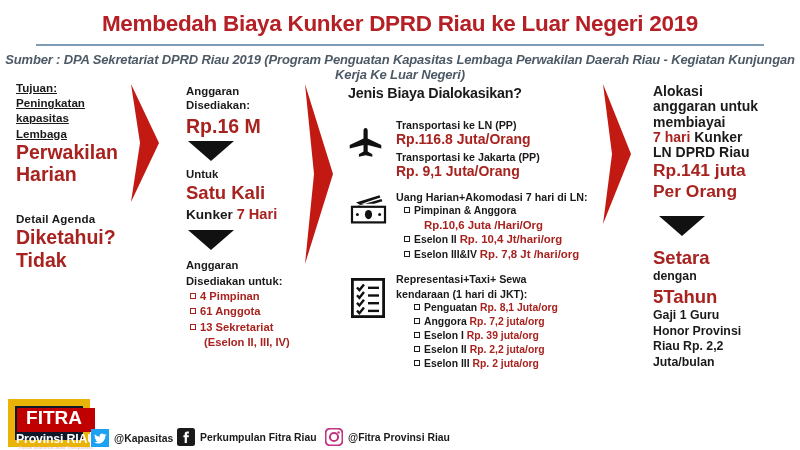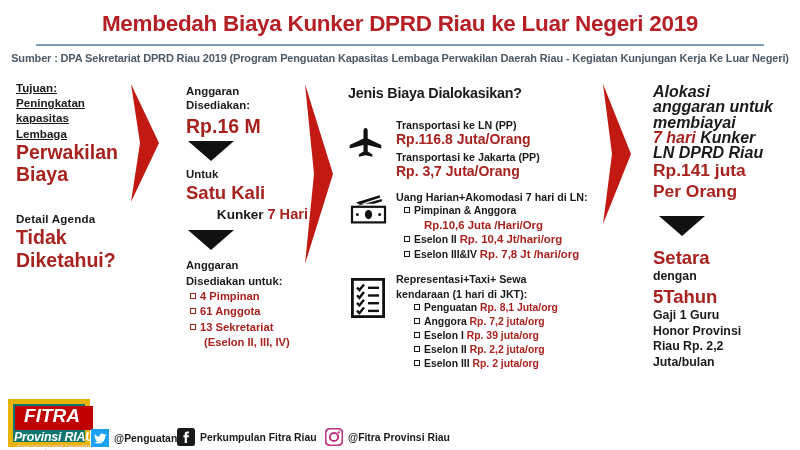--- a/index.html
+++ b/index.html
@@ -18,21 +18,21 @@
     font-size: 22.5px; font-weight: bold; letter-spacing: -0.3px;
     color: #b52026;
   }
   .rule {
     position: absolute; left: 36px; top: 44px; width: 728px; height: 2px;
     background: #7e9cb5;
   }
   .subtitle {
     position: absolute; left: 0; top: 52px; width: 800px;
     text-align: center;
-    font-size: 11px; font-weight: 600;
+    font-size: 13px; font-style: italic; font-weight: 600;
     color: #4d5a66; letter-spacing: -0.15px;
   }
 
   
   .blk { color: #1a1a1a; font-weight: bold; }
   .red { color: #a8231f; font-weight: bold; }
 
   .col { position: absolute; }
 
   .dtri { position: absolute; }
@@ -63,31 +63,30 @@
   #c3 .hdr { font-size: 14.3px; line-height: 18px; letter-spacing:-.2px; }
   .blockrow { position: relative; }
   .ico { position:absolute; left:0; }
   .bodytxt { margin-left: 48px; }
   #c3 .t1 { font-size: 10.7px; line-height: 14.3px; }
   #c3 .t1r{ font-size: 14px; line-height: 14.3px; }
   #c3 .t2 { font-size: 10.4px; line-height: 14px; }
 
   
   #c4 { left: 653px; top: 84px; width: 134px; }
-  #c4 .l { font-size: 16px; line-height: 15.3px; font-style: italic; }
+  #c4 .l { font-size: 14px; line-height: 15.3px; }
   #c4 .big { font-size: 17.4px; line-height: 21px; }
   #c4 .big3 { font-size: 18.5px; line-height: 23px; }
   #c4 .l2 { font-size: 12.3px; line-height: 15.6px; }
 
   
   #logo {
     position:absolute; left:8px; top:399px; width:82px; height:48px;
-    background:#0f766e;
-    border: 5px solid #eab308;
-    font-style: italic;
+    background:#0f172a;
+    border: 7px solid #eab308;
   }
   #logo .band {
     position:absolute; left:2px; top:2px; width:78px; height:24px;
     background:#c00000;
   }
   #logo .fitra {
     position:absolute; left:0; top:1px; width:78px; text-align:center;
     font-size:19px; font-weight:bold; color:#fff; letter-spacing:0px;
     font-family:"Liberation Sans", sans-serif;
   }
@@ -130,41 +129,41 @@
         <polygon points="0,0 28,70 0,140 9,70" fill="#c21a12"></polygon>
       </svg>
   </div>
 
   <div class="col" id="c1">
     <div class="blk l">Tujuan:</div>
     <div class="blk l">Peningkatan</div>
     <div class="blk l">kapasitas</div>
     <div class="blk l">Lembaga</div>
     <div class="red big">Perwakilan</div>
-    <div class="red big">Biaya</div>
+    <div class="red big">Harian</div>
     <div style="height:26px"></div>
     <div class="blk h2">Detail  Agenda</div>
+    <div class="red big2">Diketahui?</div>
     <div class="red big2">Tidak</div>
-    <div class="red big2">Diketahui?</div>
   </div>
 
   <div class="col" id="c2">
     <div class="blk l">Anggaran</div>
     <div class="blk l">Disediakan:</div>
     <div class="red big">Rp.16 M</div>
 
     <div class="dtri" style="position:relative; left:2px; top:2px; height:22px;">
       <svg width="46" height="20" viewBox="0 0 46 20">
           <polygon points="0,0 46,0 23,20" fill="#111111"></polygon>
         </svg>
     </div>
 
     <div class="blk l" style="margin-top:6px">Untuk</div>
     <div class="red mid">Satu Kali</div>
-    <div class="blk" style="font-size:13.6px; line-height:18px;text-align:right;"><span>Kunker </span><span class="red" style="font-size:14.6px">7 Hari</span></div>
+    <div class="blk" style="font-size:13.6px; line-height:18px;"><span>Kunker </span><span class="red" style="font-size:14.6px">7 Hari</span></div>
 
     <div class="dtri" style="position:relative; left:2px; top:6px; height:24px;">
       <svg width="46" height="20" viewBox="0 0 46 20">
           <polygon points="0,0 46,0 23,20" fill="#111111"></polygon>
         </svg>
     </div>
 
     <div class="blk ul" style="margin-top:10px">Anggaran</div>
     <div class="blk ul">Disediakan untuk:</div>
     <div class="red ul bitem"><span class="sq"></span><span>4 Pimpinan</span></div>
@@ -179,21 +178,21 @@
     <div class="blockrow" style="margin-top:16px; min-height:54px;">
       <div class="ico" style="top:9px;">
         <svg width="36" height="32" viewBox="0 0 36 32">
           <path fill="#111111" d="M17.6 1c1.4 0 2.1 1.3 2.1 3.1v7.4l13.6 6.6v3.3L19.7 18v6.6l4.6 2.6v2.6l-6.7-1.6-6.7 1.6v-2.6l4.6-2.6V18L1.7 21.4v-3.3l13.8-6.6V4.1C15.5 2.3 16.2 1 17.6 1z"></path>
         </svg>
       </div>
       <div class="bodytxt">
         <div class="blk t1">Transportasi ke LN (PP)</div>
         <div class="red t1r">Rp.116.8 Juta/Orang</div>
         <div class="blk t1" style="margin-top:3px">Transportasi ke Jakarta (PP)</div>
-        <div class="red t1r">Rp. 3,7 Juta/Orang</div>
+        <div class="red t1r">Rp. 9,1 Juta/Orang</div>
       </div>
     </div>
 
     <div class="blockrow" style="margin-top:12px; min-height:58px;">
       <div class="ico" style="top:4px; left:2px;">
         <svg width="38" height="30" viewBox="0 0 38 30">
           <path fill="#111111" d="M6 8.6 29.5 1.2l.9 2.3L9.6 10.6z"></path>
           <path fill="#111111" d="M7.2 12.1 31.5 5l.9 2.3-8.1 2.4H11.4z"></path>
           <rect x="2" y="12.8" width="33" height="15.6" fill="none" stroke="#111111" stroke-width="2.2"></rect>
           <ellipse cx="18.5" cy="20.6" rx="3.6" ry="4.6" fill="#111111"></ellipse>
@@ -271,21 +270,21 @@
     <div class="tag">Forum Indonesia untuk Transparansi Anggaran</div>
   </div>
 
   <div class="social" id="soc-tw">
     <span class="sicon">
       <svg width="18" height="18" viewBox="0 0 18 18">
           <rect width="18" height="18" fill="#1da1f2"></rect>
           <path fill="#ffffff" d="M15 5.6c-.5.2-1 .4-1.5.5.5-.3.8-.8 1-1.3-.5.3-1 .5-1.6.6-.5-.5-1.1-.8-1.8-.8-1.4 0-2.5 1.1-2.5 2.5 0 .2 0 .4.1.6C6.7 7.5 5 6.6 3.9 5.2c-.2.4-.3.8-.3 1.2 0 .9.4 1.6 1.1 2.1-.4 0-.8-.1-1.1-.3 0 1.2.8 2.2 2 2.4-.3.1-.7.1-1 .1.3.9 1.2 1.6 2.2 1.6-.9.7-2 1.1-3.2 1.1h-.5c1.2.7 2.5 1.1 3.9 1.1 4.7 0 7.3-3.9 7.3-7.3v-.3c.5-.4 1-.8 1.3-1.3z"></path>
         </svg>
     </span>
-    <span class="label">@Penguatan</span>
+    <span class="label">@Kapasitas</span>
   </div>
 
   <div class="social" id="soc-fb">
     <span class="sicon">
       <svg width="18" height="18" viewBox="0 0 18 18">
           <rect width="18" height="18" rx="2.5" fill="#1a1a1a"></rect>
           <path fill="#ffffff" d="M11.7 9.2h-1.8V15H7.7V9.2H6.4V7.3h1.3V6.1c0-1.6.7-2.6 2.6-2.6h1.6v1.9h-1c-.7 0-.8.3-.8.8v1.1h1.9z"></path>
         </svg>
     </span>
     <span class="label">Perkumpulan Fitra Riau</span>

